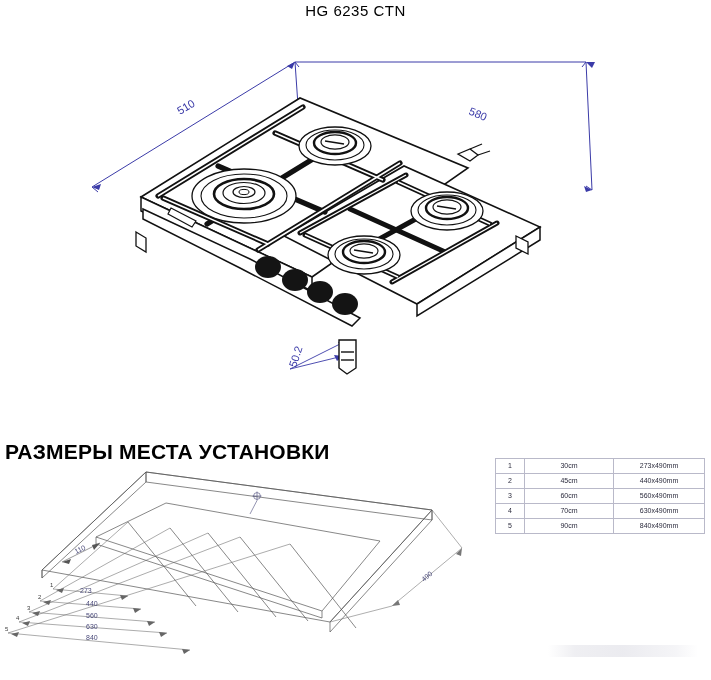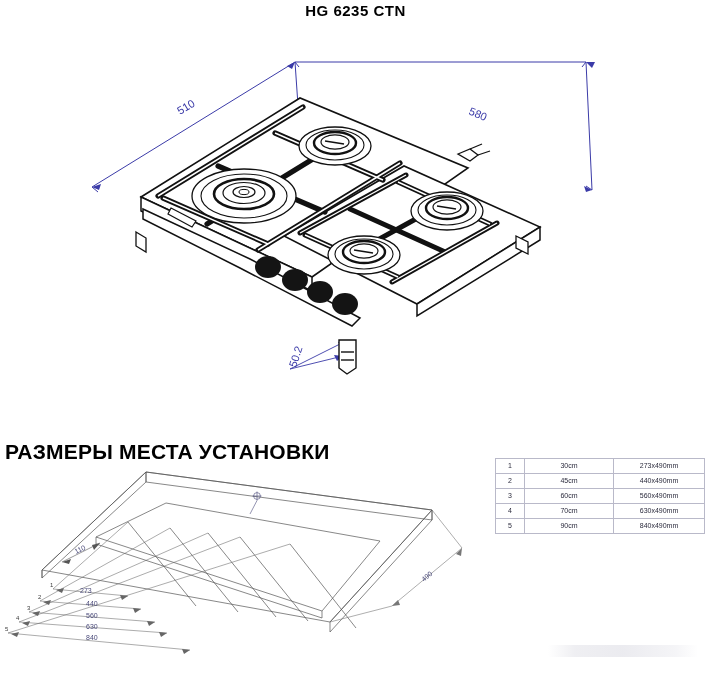--- a/index.html
+++ b/index.html
@@ -3,21 +3,21 @@
 <meta charset="utf-8">
 <style>
   html,body{margin:0;padding:0;background:#ffffff;}
   body{
     width:711px;height:680px;position:relative;overflow:hidden;
     font-family:"Liberation Sans","DejaVu Sans",sans-serif;
     color:#000;
   }
   .title{
     position:absolute;left:0;top:2px;width:711px;text-align:center;
-    font-size:15px;font-weight:bold;letter-spacing:.5px;
+    font-size:15px;font-weight:normal;letter-spacing:.5px;
   }
   .section-heading{
     position:absolute;left:5px;top:440px;
     font-size:21px;font-weight:bold;letter-spacing:.2px;
   }
   svg{position:absolute;left:0;top:0;overflow:visible;}
   #hob-svg{width:711px;height:430px;}
   #install-svg{left:0;top:470px;width:480px;height:210px;}
   .dimtxt{
     font-family:"Liberation Sans","DejaVu Sans",sans-serif;

